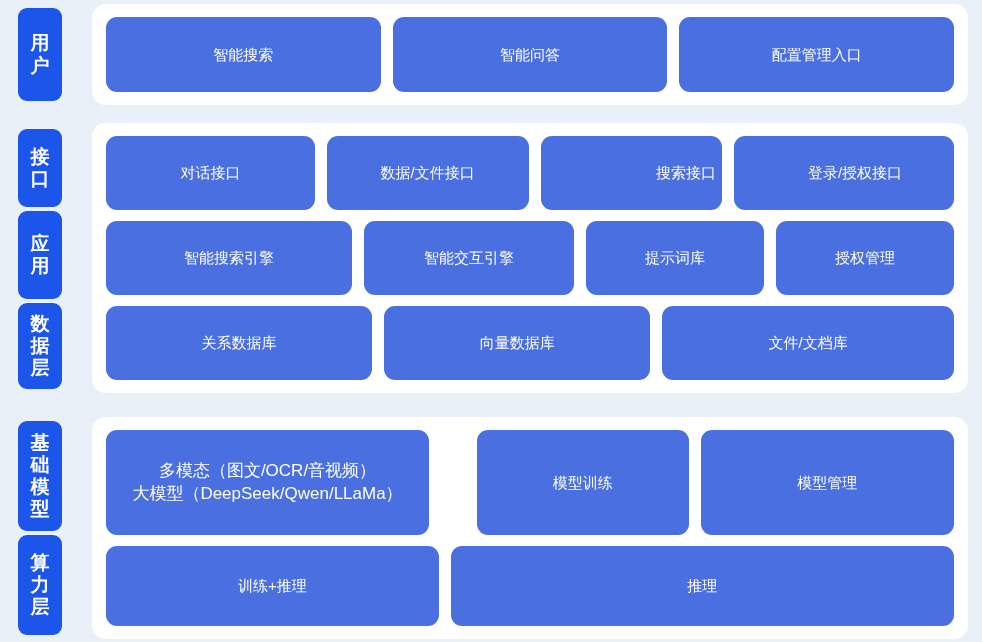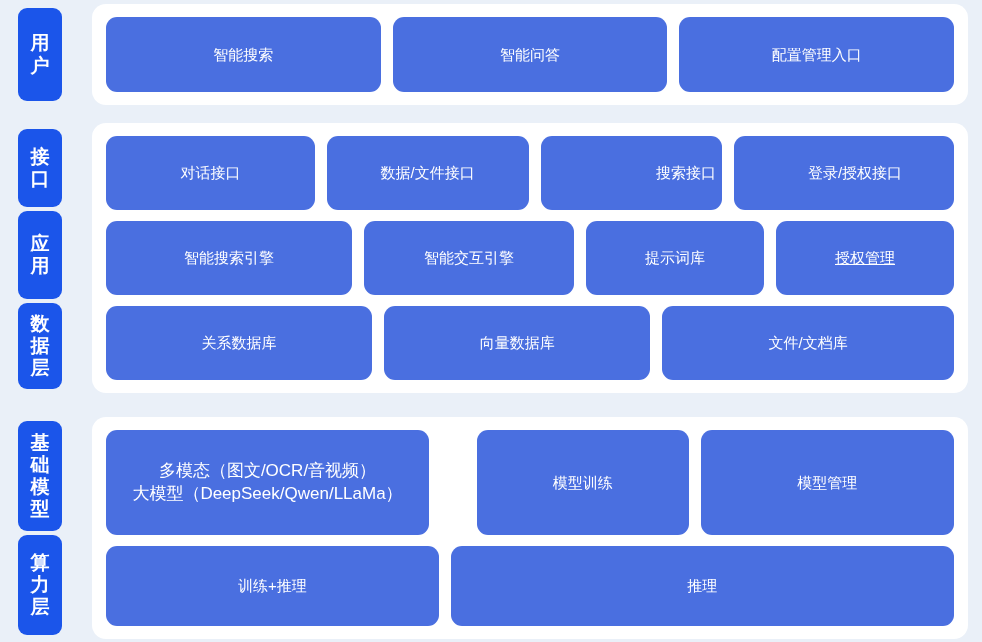--- a/index.html
+++ b/index.html
@@ -145,21 +145,21 @@
         <div class="row">
           <div class="cell" style="flex: 1.31 1 0px;">
             <span class="ln">智能搜索引擎</span>
           </div>
           <div class="cell" style="flex: 1.11 1 0px;">
             <span class="ln">智能交互引擎</span>
           </div>
           <div class="cell" style="flex: 0.93 1 0px;">
             <span class="ln">提示词库</span>
           </div>
-          <div class="cell" style="flex: 0.93 1 0px; text-decoration: underline;">
+          <div class="cell" style="flex: 0.93 1 0px;">
             <span class="ln">授权管理</span>
           </div>
         </div>
         <div class="row">
           <div class="cell" style="flex: 1 1 0px;">
             <span class="ln">关系数据库</span>
           </div>
           <div class="cell" style="flex: 1 1 0px;">
             <span class="ln">向量数据库</span>
           </div>

